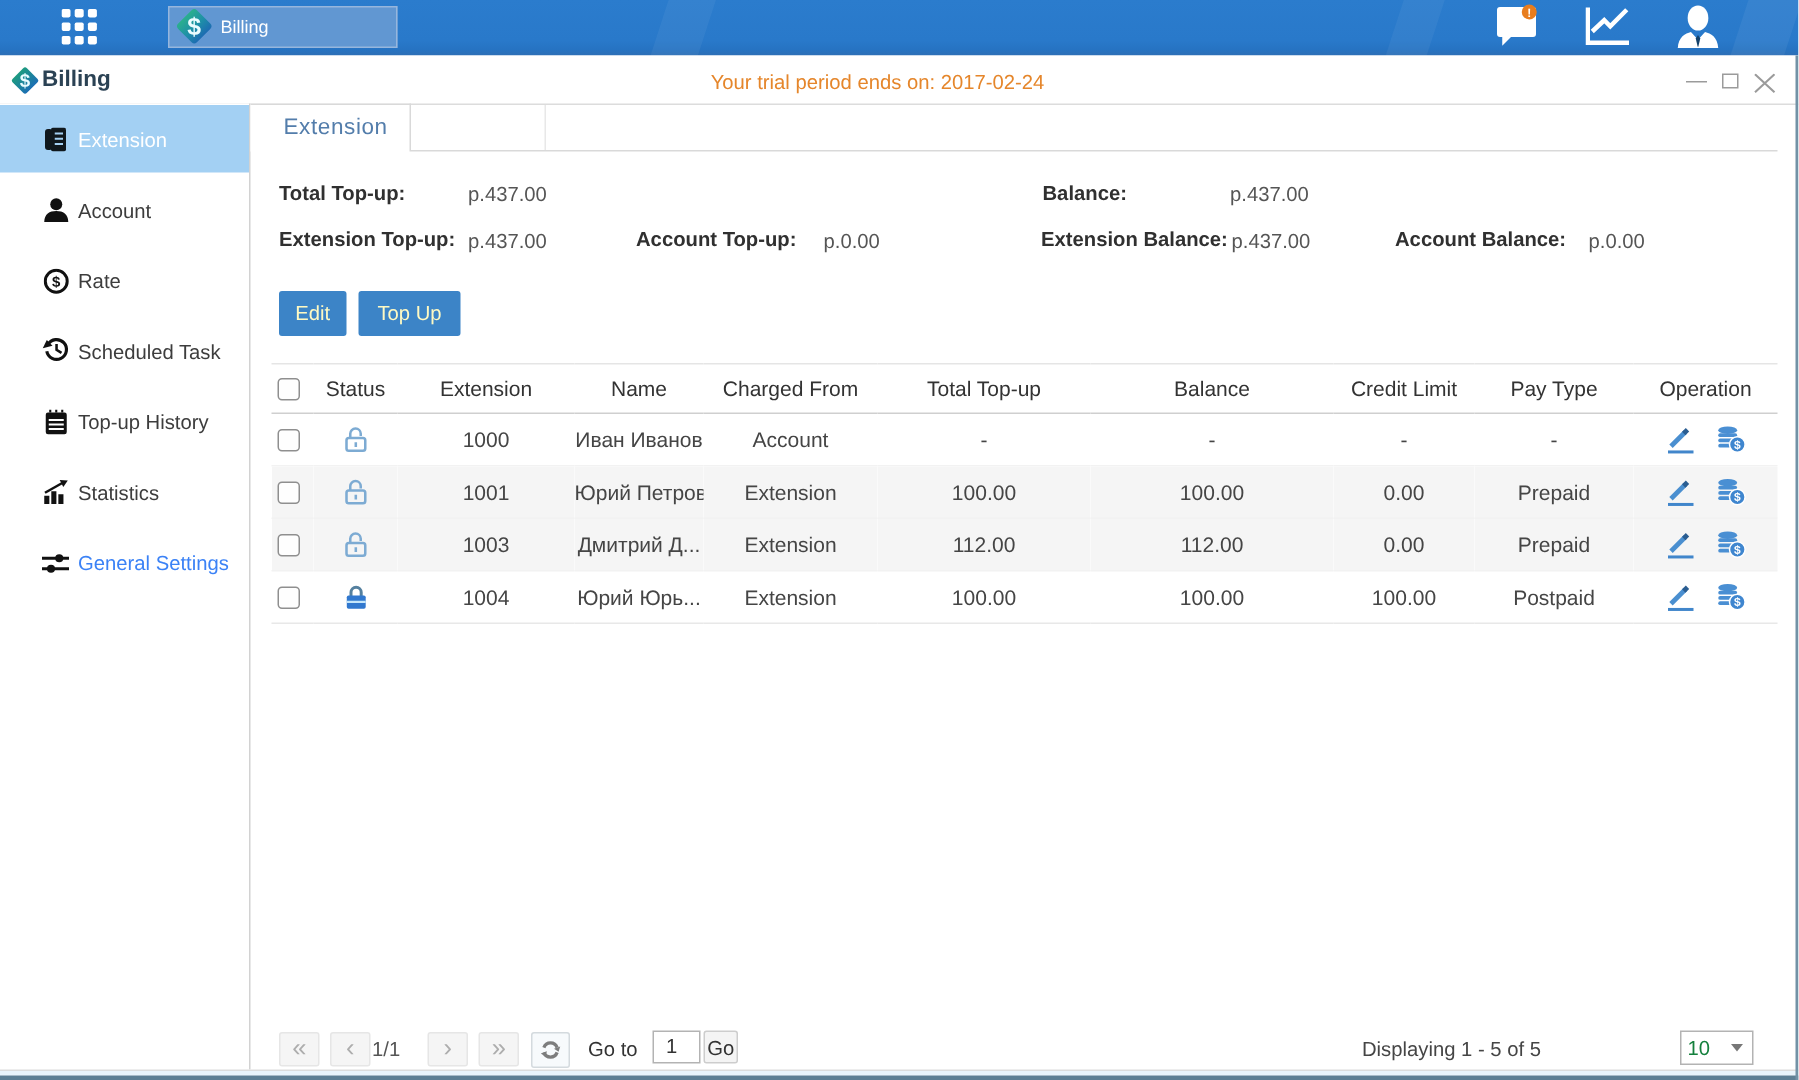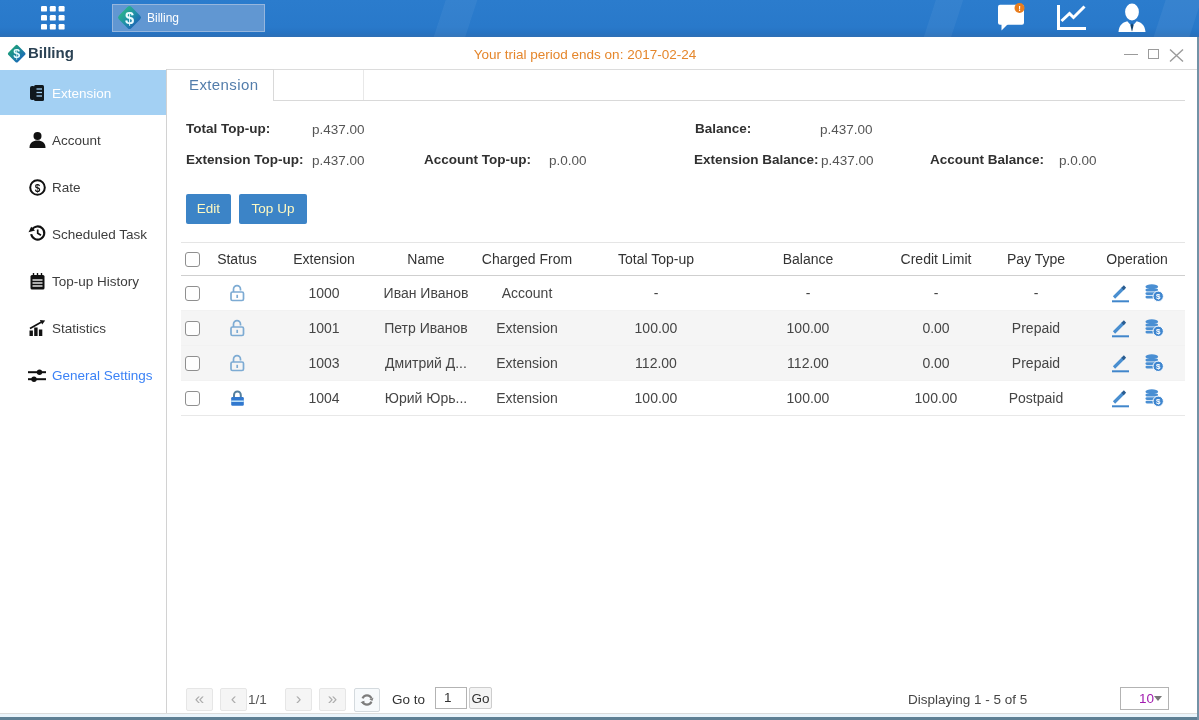--- a/index.html
+++ b/index.html
@@ -258,21 +258,21 @@
             </svg></td>
     </tr>
     <tr style="height:35px;border-bottom:1px solid #f2f2f2;background:#f5f5f5">
       <td>
             <div class="cb"></div>
           </td>
       <td><svg width="15" height="18" style="vertical-align:middle">
               <use href="#oplock"></use>
             </svg></td>
       <td>1001</td>
-          <td>Петр Иванов</td>
+          <td>Юрий Петров</td>
           <td>Extension</td>
           <td>100.00</td>
           <td>100.00</td>
           <td>0.00</td>
           <td>Prepaid</td>
       <td><svg width="19" height="19" style="vertical-align:middle;margin-right:15px">
               <use href="#pencil"></use>
             </svg><svg width="19" height="18" style="vertical-align:middle">
               <use href="#coins"></use>
             </svg></td>
@@ -331,21 +331,21 @@
       <path d="M11.42,8.61 A4.7,4.7 0 0 1 2.58,8.61" fill="none" stroke="#7d7d7d" stroke-width="2.2"></path>
       <polygon points="12.41,8.12 13.48,4.64 9.35,6.14" fill="#7d7d7d"></polygon>
       <polygon points="3.58,11.33 0.52,9.36 4.65,7.86" fill="#7d7d7d"></polygon>
     </svg>
   </div>
   <div class="ab" style="left:392px;top:692px;font-size:13.5px;color:#333">Go to</div>
   <div class="ab" style="left:435px;top:687px;width:22px;height:20px;border:1px solid #b3b3b3;font-size:13.5px;color:#333;line-height:20px;padding-left:8px">1</div>
   <div class="ab" style="left:469px;top:687px;width:23px;height:22px;background:#f4f4f4;border:1px solid #cdcdcd;border-radius:2px;font-size:13.5px;color:#333;text-align:center;line-height:22px;box-sizing:border-box">Go</div>
   <div class="ab" style="left:908px;top:692px;width:200px;text-align:left;font-size:13.5px;color:#454545">Displaying 1 - 5 of 5</div>
   <div class="ab" style="left:1120px;top:687px;width:49px;height:23px;border:1px solid #b3b3b3;box-sizing:border-box;background:#fff">
-    <span style="font-size:13.5px;color:#a21caf;margin-left:18px;line-height:21px">10</span>
+    <span style="font-size:13.5px;color:#15803d;margin-left:4px;line-height:21px">10</span>
     <span style="position:absolute;right:6px;top:8px;width:0;height:0;border-left:4.5px solid transparent;border-right:4.5px solid transparent;border-top:5px solid #777"></span>
   </div>
 
   <div class="ab" style="left:0;top:713px;width:1199px;height:1px;background:#dcdcdc"></div>
   <div class="ab" style="left:0;top:714px;width:1199px;height:3px;background:#eaf4fb"></div>
   <div class="ab" style="left:0;top:717px;width:1199px;height:3px;background:#5e7f94"></div>
   <div class="ab" style="left:1197px;top:37px;width:2px;height:683px;background:#7292a6"></div>
 
 </div>
 

